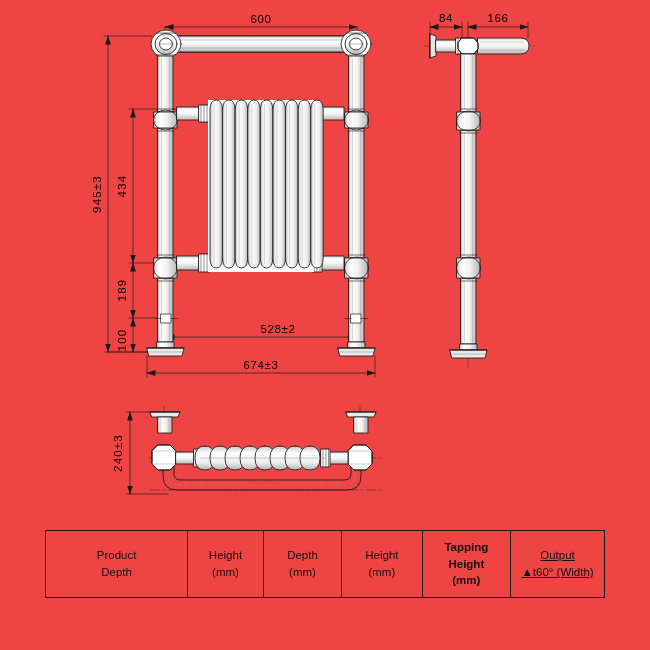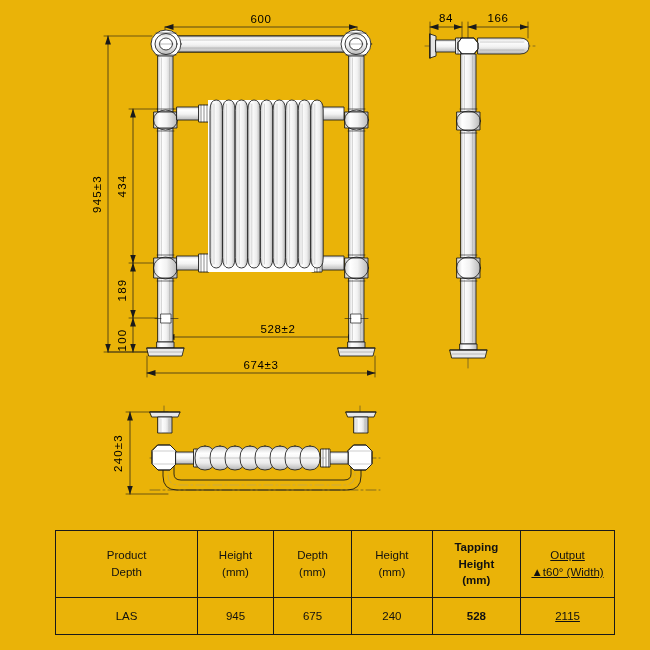--- a/index.html
+++ b/index.html
@@ -1,20 +1,20 @@
 <!DOCTYPE html>
 <html><head>
 <meta charset="utf-8">
 <style>
   html,body{margin:0;padding:0;background:#ffffff;}
   body{width:650px;height:650px;overflow:hidden;
        font-family:"Liberation Sans","DejaVu Sans",sans-serif;color:#000;}
-  #sheet{position:relative;width:650px;height:650px;background:#eab308;}
+  #sheet{position:relative;width:650px;height:650px;background:#ef4444;}
   svg.dwg{position:absolute;left:0;top:0;width:650px;height:650px;}
-  .tbl{position:absolute;left:55px;top:530px;width:560px;border-collapse:collapse;}
+  .tbl{position:absolute;left:45px;top:530px;width:560px;border-collapse:collapse;}
   .tbl td{border:1px solid #1a1a1a;text-align:center;vertical-align:middle;
           font-size:11.5px;line-height:1.45;padding:3px 1px;color:#111;}
   .tbl tr.hdr td{height:60px;}
   .tbl tr.row td{height:30px;}
   .c0{width:145px;} .c1{width:75px;} .c2{width:78px;}
   .c3{width:80px;} .c4{width:88px;font-weight:bold;} .c5{width:94px;text-decoration:underline;}
   .dimtxt{font-family:"Liberation Sans","DejaVu Sans",sans-serif;font-size:11.5px;fill:#000;letter-spacing:.6px;}
   .dimtxt.v{letter-spacing:1.2px;}
 </style>
 </head>
@@ -400,24 +400,16 @@
         <td class="c4">
           <div>Tapping</div>
           <div>Height</div>
           <div>(mm)</div>
         </td>
         <td class="c5">
           <div>Output</div>
           <div>▲t60° (Width)</div>
         </td>
       </tr>
-      <tr class="row">
-        <td class="c0">LAS</td>
-        <td class="c1">945</td>
-        <td class="c2">675</td>
-        <td class="c3">240</td>
-        <td class="c4">528</td>
-        <td class="c5">2115</td>
-      </tr>
     </tbody>
   </table>
 
 </div>
 
 </body></html>

